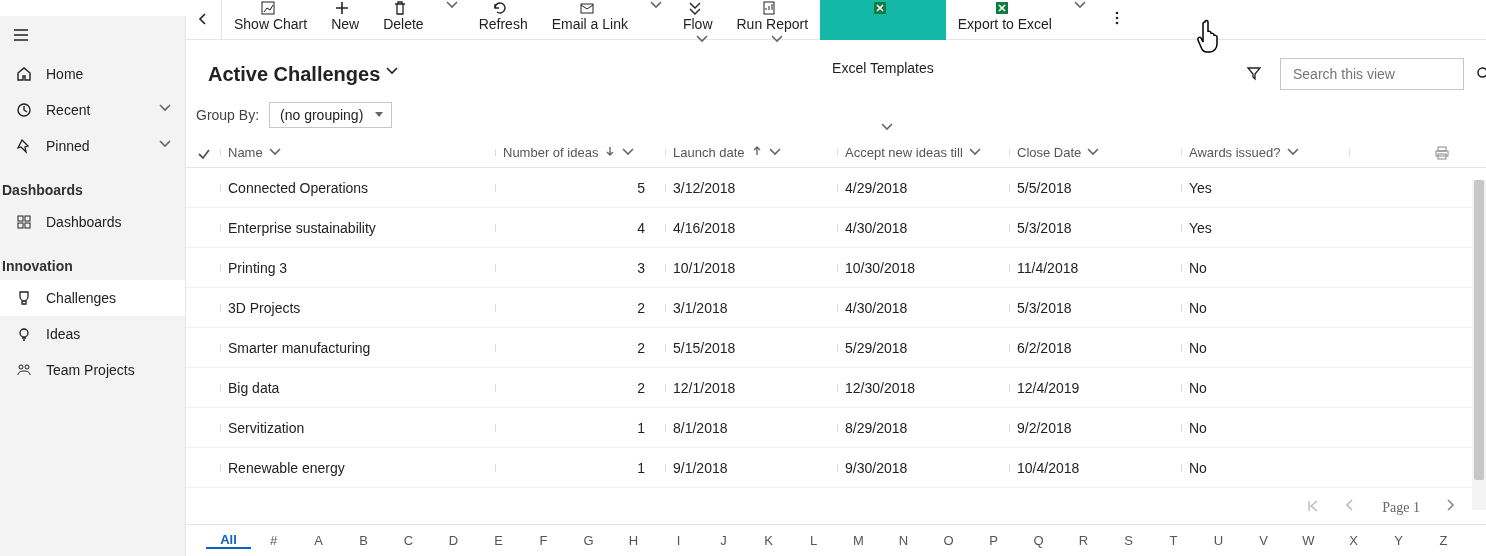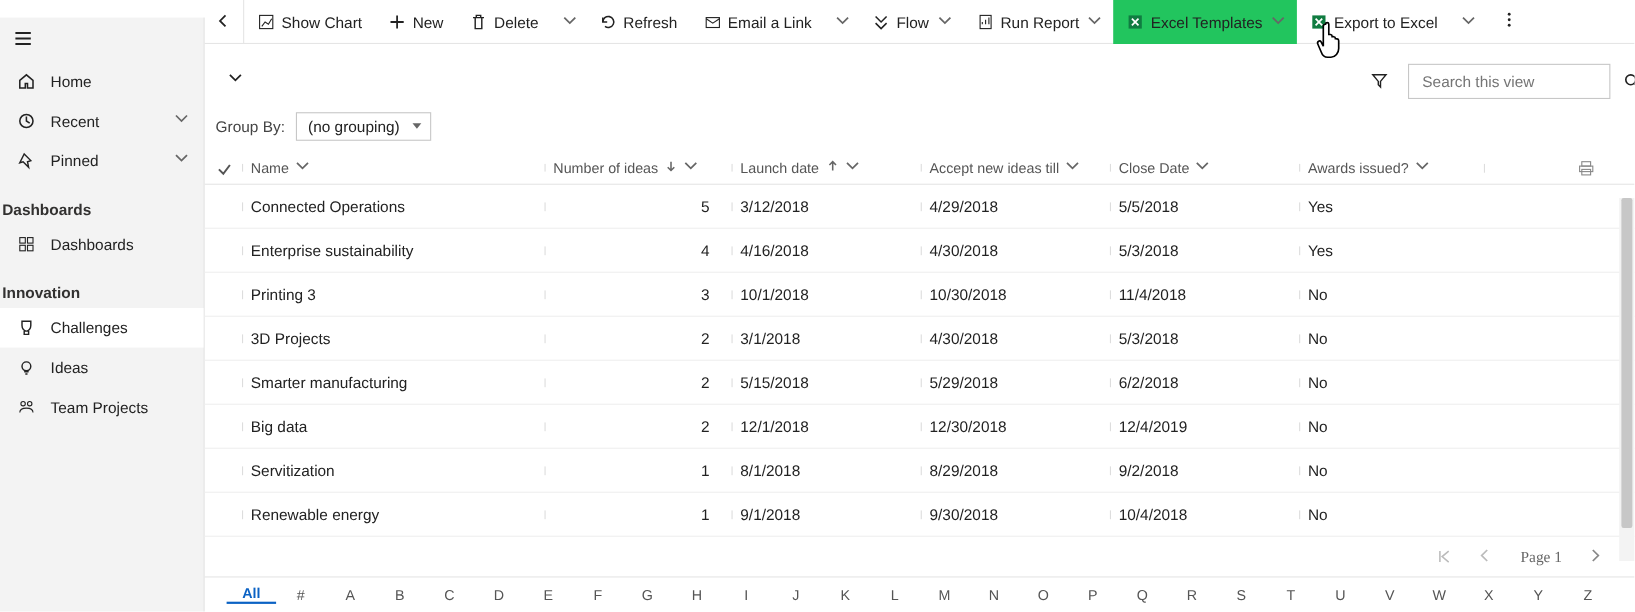--- a/index.html
+++ b/index.html
@@ -11,24 +11,24 @@
   .nav-hamburger { height:40px; display:flex; align-items:center; padding:0 14px; }
   .nav-item { height:36px; display:flex; align-items:center; padding:0 14px; cursor:pointer; }
   .nav-item .ico { width:20px; height:20px; display:flex; align-items:center; justify-content:center; margin-right:12px; color:#222; }
   .nav-item .chev { margin-left:auto; color:#666; }
   .nav-item.selected { background:#fff; }
   .nav-group-head { padding:18px 14px 6px 2px; font-weight:600; font-size:14px; color:#323130; }
 
   
   .cmdbar { position:absolute; left:186px; top:0; right:0; height:40px; border-bottom:1px solid #e5e5e5; display:flex; align-items:center; }
   .cmd-back { width:36px; height:40px; display:flex; align-items:center; justify-content:center; border-right:1px solid #e5e5e5; cursor:pointer;}
-  .cmd { padding:0 12px; height:40px; display:flex; align-items:center; cursor:pointer; }
+  .cmd { padding:0 12px; height:40px; display:flex; align-items:center; cursor:pointer;flex-direction:column; }
   .cmd .ico { width:16px; height:16px; margin-right:6px; display:flex; align-items:center; justify-content:center;}
   .cmd.dropdown-only { padding:0 10px; }
-  .cmd.highlight { background:#22c55e; }
+  .cmd.highlight { background:#14b8a6;gap:44px; }
   .overflow { padding:0 16px 0 10px; cursor:pointer; }
 
   
   .cursor-hand { position:absolute; left:1195px; top:18px; width:28px; height:36px; pointer-events:none; z-index:50;}
 
   
   .content { position:absolute; left:186px; top:40px; right:0; bottom:0; }
   .view-row { display:flex; align-items:center; padding:18px 22px 8px 22px; }
   .view-title { font-size:20px; font-weight:600; margin-right:6px;}
   .view-chev { cursor:pointer; }
@@ -391,20 +391,21 @@
 
 <div class="cursor-hand">
   <svg width="28" height="36" viewBox="0 0 28 36">
     <path d="M10 4 C10 2 13 2 13 4 V14 C13 13 16 13 16 15 V16 C16 15 19 15 19 17 V18 C19 17 22 17 22 19 V26 C22 30 19 34 15 34 H12 C9 34 7 32 6 29 L3 22 C2 20 5 18 6 20 L8 24 V6 C8 4 10 4 10 4 Z" fill="#fff" stroke="#000" stroke-width="1.5"></path>
   </svg>
 </div>
 
 <div class="content">
 
   <div class="view-row">
+    <span class="view-title">Active Challenges</span>
     <span class="view-chev"><svg width="14" height="14">
           <use href="#i-chev-down"></use>
         </svg></span>
     <span class="filter-btn"><svg width="16" height="16">
           <use href="#i-filter"></use>
         </svg></span>
     <div class="search">
       <input placeholder="Search this view" style="">
       <svg width="16" height="16">
           <use href="#i-search"></use>

